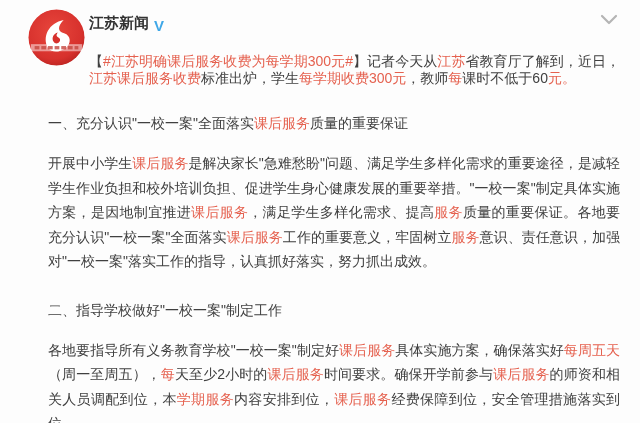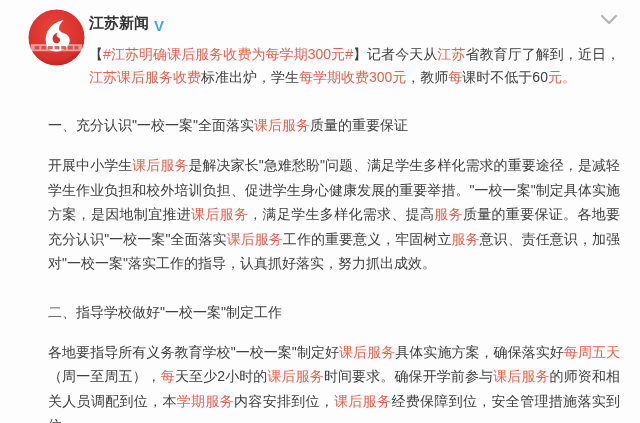--- a/index.html
+++ b/index.html
@@ -25,22 +25,22 @@
   .avatar {
     width: 57px; height: 57px; border-radius: 50%;
     flex: 0 0 auto; margin-right: 4px; cursor: pointer; display: block;
   }
   .header-content { flex: 1; min-width: 0; }
   .username-row { display: flex; align-items: flex-end; gap: 5px; height: 22px; margin-top: 2px; }
   .username { font-size: 15px; font-weight: 700; color: var(--uname); cursor: pointer; }
   .vbadge { color: var(--blue); font-weight: 800; font-size: 15px; line-height: 1; }
 
   .lead {
-    margin-top: 10px; max-width: 532px;
-    font-size: 14px; line-height: 23px; text-align: justify;
+    margin-top: 20px; max-width: 532px;
+    font-size: 14px; line-height: 17px; text-align: justify;
   }
 
   .section { margin-left: 20px; width: 572px; }
   .heading { margin: 24px 0 0 0; font-size: 14px; line-height: 24px; }
   .para { margin: 16px 0 0 0; font-size: 14px; line-height: 24.5px; text-align: justify; }
 
   .seg-link { color: var(--red); cursor: pointer; }
 
   .chevron-btn {
     position: absolute; top: 12px; right: 20px;

